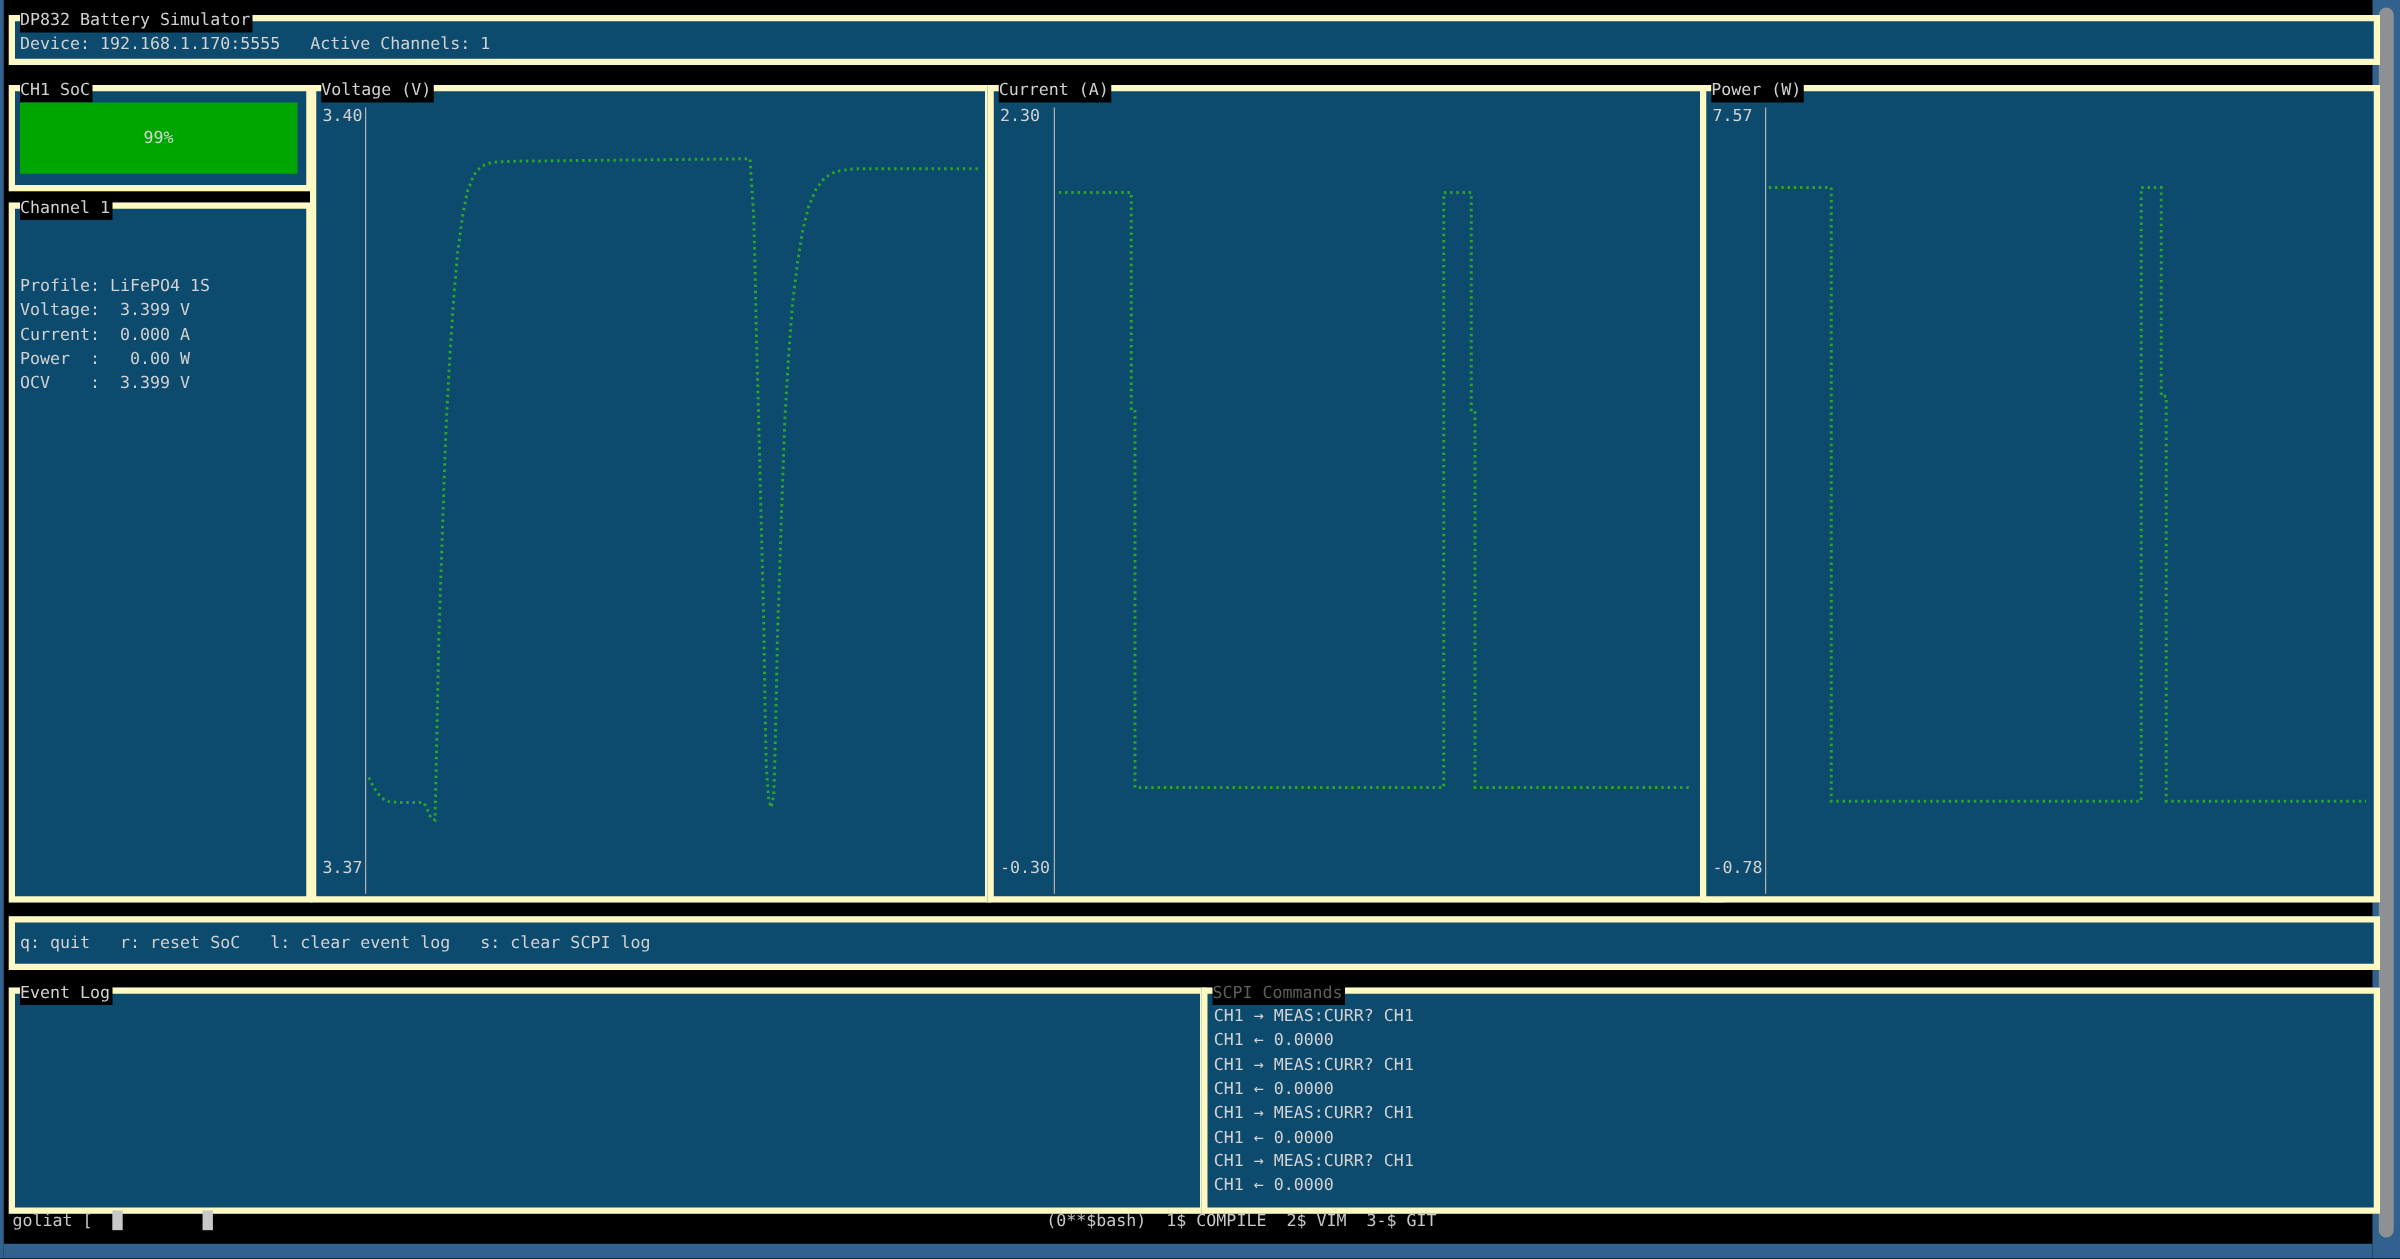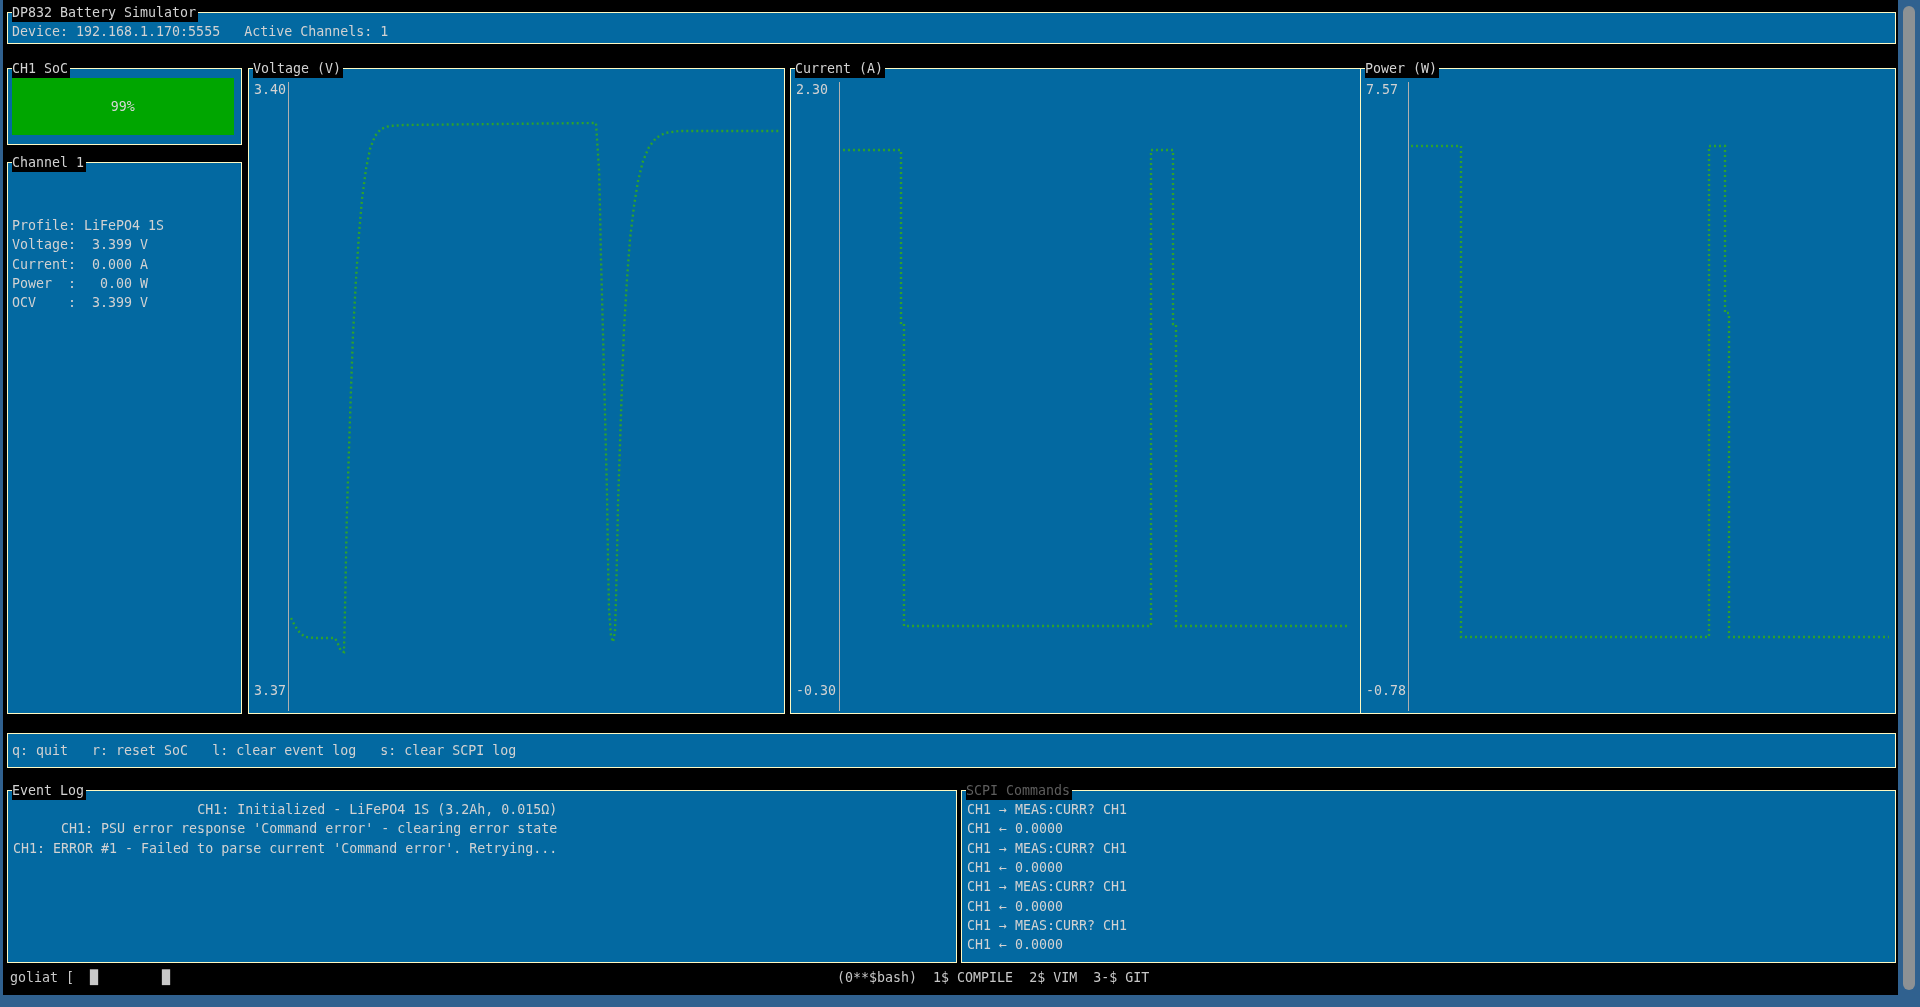--- a/index.html
+++ b/index.html
@@ -7,21 +7,21 @@
     position:relative; width:1920px; height:1007px; background:#000; overflow:hidden;
     font-family:"DejaVu Sans Mono","Liberation Mono",monospace;
     font-size:13.3px; line-height:19.33px; color:#d2d2d2;
   }
   .edge { position:absolute; background:#30618f; }
   #edge-left  { left:0; top:0; width:3px; height:1007px; }
   #edge-right { left:1898px; top:0; width:22px; height:1007px; }
   #edge-bottom{ left:3px; top:995px; width:1895px; height:12px; }
   #scroll-thumb { position:absolute; left:1903px; top:6px; width:12px; height:984px;
     background:#8d9194; border-radius:6px; }
-  .panel { position:absolute; border:1px solid #fef9c3; background:#0369a1; }
+  .panel { position:absolute; border:5px solid #fef9c3; background:#0c4a6e; }
   .ptitle { position:absolute; top:-10px; left:4px; background:#000; padding:0 2px 0 0;
     white-space:pre; }
   pre.mono { margin:0; white-space:pre; font:inherit; color:inherit; }
   .abs { position:absolute; }
   .axis { position:absolute; top:13px; width:1px; height:629px; background:#b0b0b0; }
   .ylab-top { position:absolute; left:5px; top:11px; }
   .ylab-bot { position:absolute; left:5px; top:612px; }
   .chart-svg { position:absolute; left:0; top:0; }
   .dim { color:#5e5e5e; }
   #soc-track { position:absolute; left:4px; top:9px; right:5px; bottom:9px; }
@@ -90,23 +90,20 @@
         <polyline points="50,77 100,77 100,568 348,568 348,77 364,77 364,244 368,244 368,568 528,568" fill="none" stroke="#2da22d" stroke-width="2.4" stroke-dasharray="2 3"></polyline>
       </svg>
     </div>
 
   <div class="panel" style="left:7px; top:733px; width:1887px; height:33px;">
     <pre class="mono abs" style="left:4px; top:7px;">q: quit   r: reset SoC   l: clear event log   s: clear SCPI log</pre>
   </div>
 
   <div class="panel" style="left:7px; top:790px; width:948px; height:171px;text-align:right;">
     <span class="ptitle">Event Log</span>
-    <pre class="mono abs" style="left:5px; top:9px;">CH1: Initialized - LiFePO4 1S (3.2Ah, 0.015Ω)
-CH1: PSU error response 'Command error' - clearing error state
-CH1: ERROR #1 - Failed to parse current 'Command error'. Retrying...</pre>
   </div>
 
   <div class="panel" style="left:961px; top:790px; width:933px; height:171px;">
     <span class="ptitle dim">SCPI Commands</span>
     <pre class="mono abs dim" style="left:5px; top:9px;">CH1 → MEAS:CURR? CH1
 CH1 ← 0.0000
 CH1 → MEAS:CURR? CH1
 CH1 ← 0.0000
 CH1 → MEAS:CURR? CH1
 CH1 ← 0.0000

